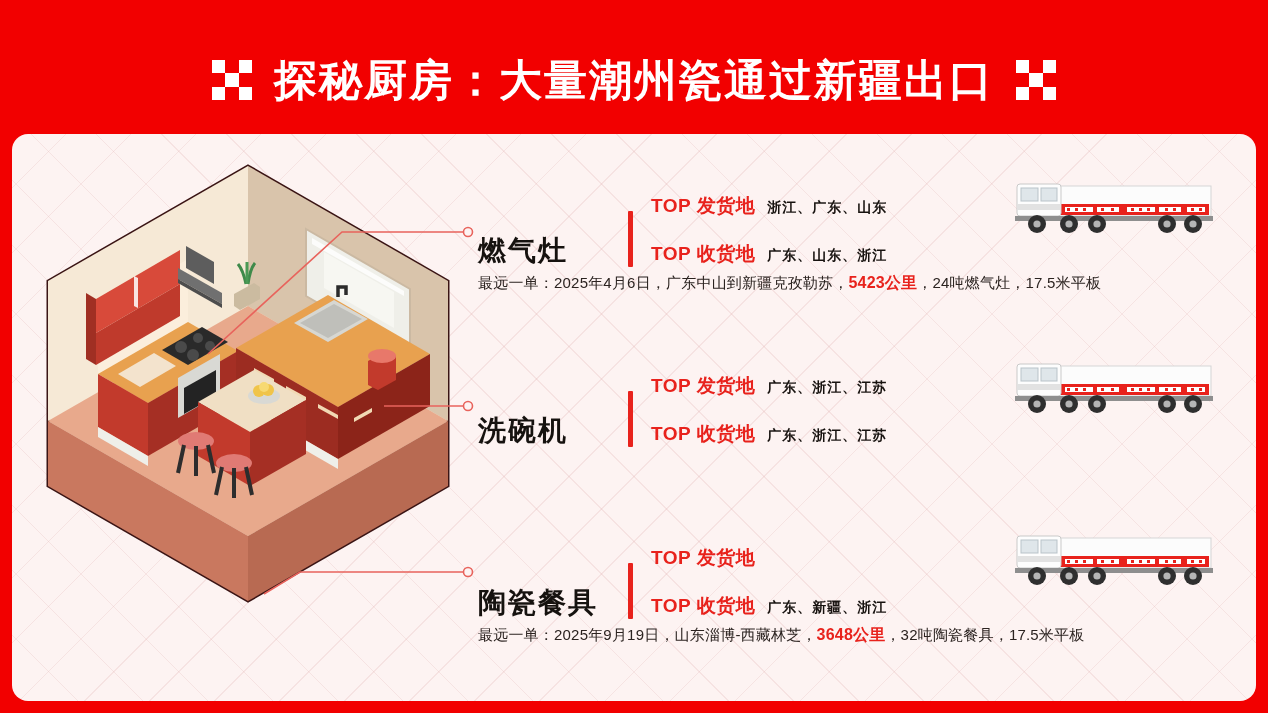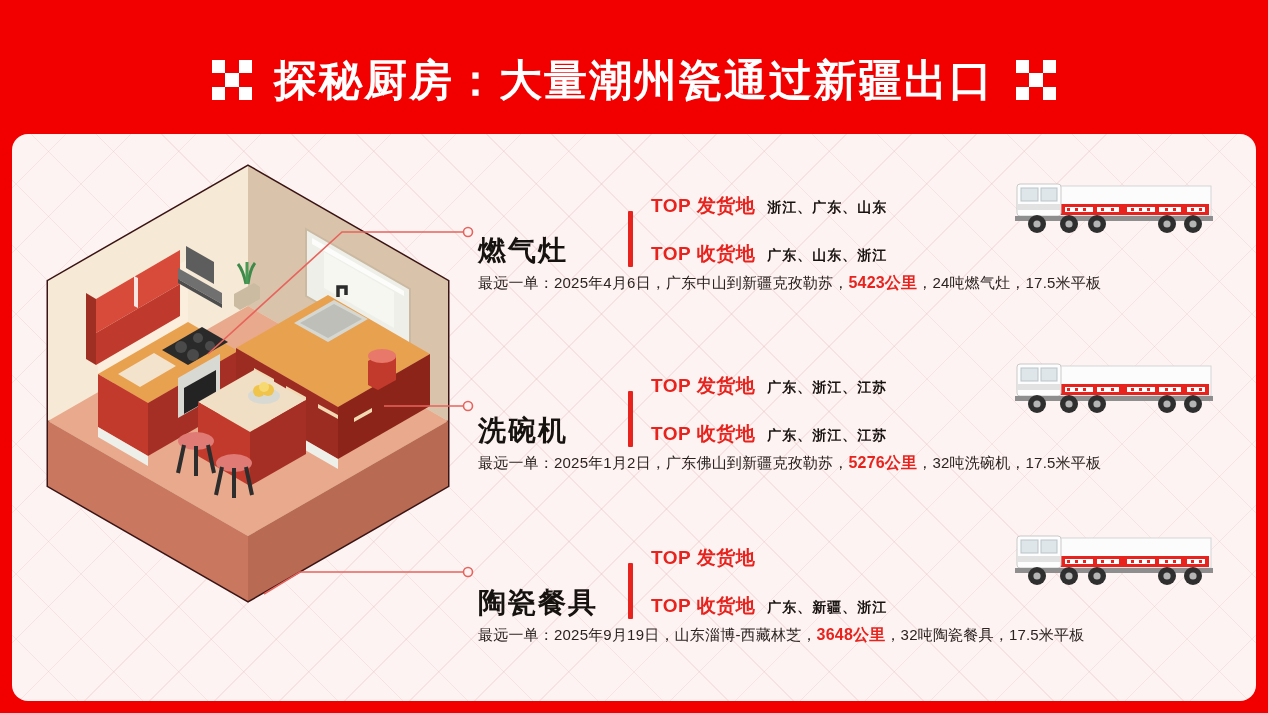--- a/index.html
+++ b/index.html
@@ -319,23 +319,20 @@
               <g fill="#b5b5b5">
                 <circle cx="30" cy="50" r="3.6"></circle>
                   <circle cx="62" cy="50" r="3.6"></circle>
                 <circle cx="90" cy="50" r="3.6"></circle>
                   <circle cx="160" cy="50" r="3.6"></circle>
                 <circle cx="186" cy="50" r="3.6"></circle>
               </g>
             </svg>
           </div>
         </div>
-        <div class="note">
-          <span>最远一单：2025年1月2日，广东佛山到新疆克孜勒苏，</span><span class="km">5276公里</span><span>，32吨洗碗机，17.5米平板</span>
-        </div>
       </div>
 
       <div class="row row3">
         <div class="rowtop">
           <div class="prod">陶瓷餐具</div>
           <div class="vbar"></div>
           <div class="tops">
             <div class="topline">
               <span class="toplabel">TOP 发货地</span>
             </div>

